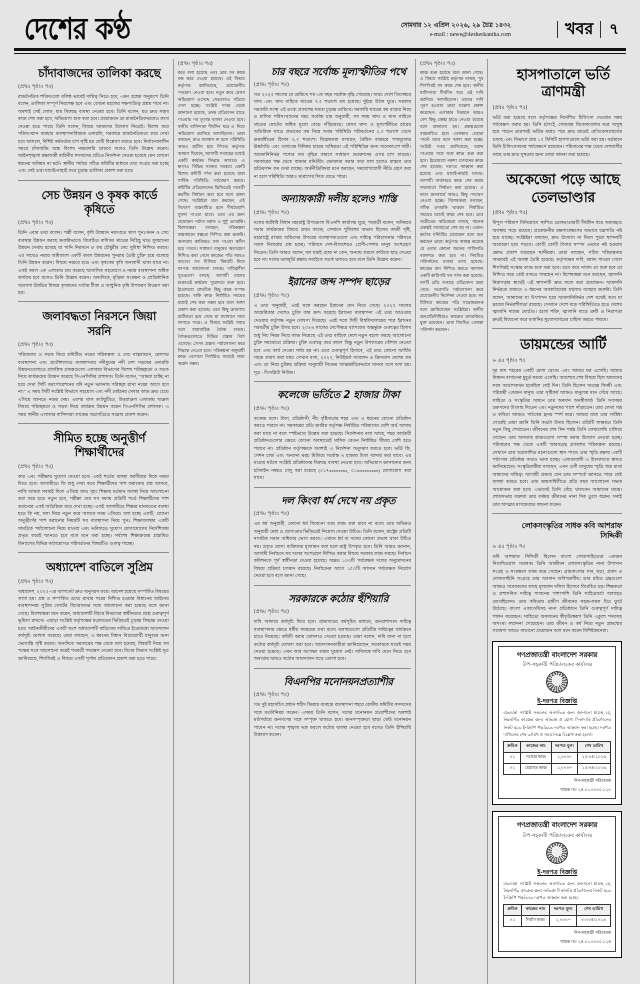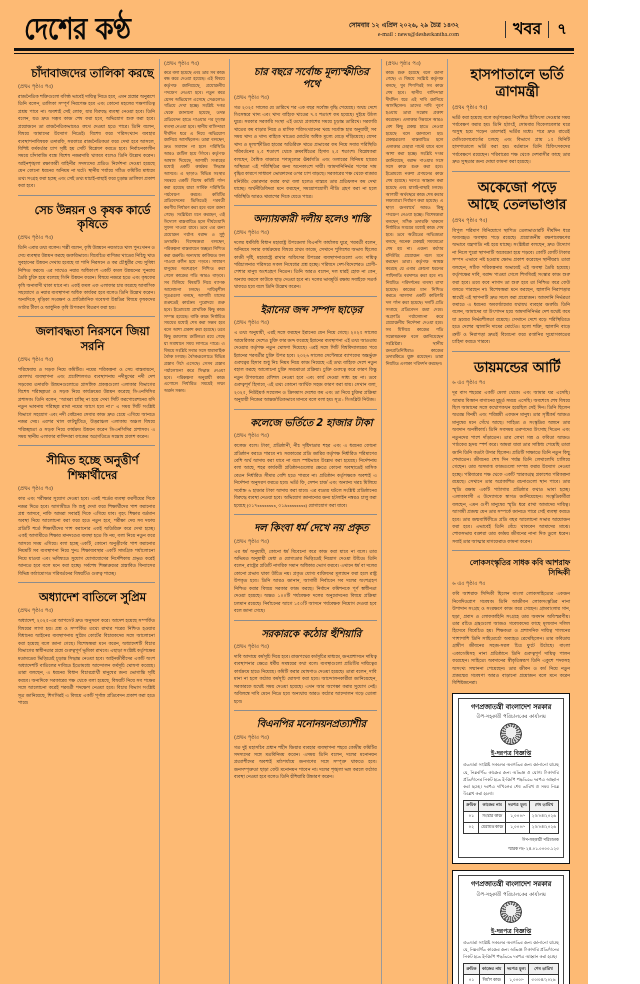--- a/index.html
+++ b/index.html
@@ -8,24 +8,24 @@
     background: #ffffff;
   }
   body {
     width: 640px; height: 984px;
     font-family: "Liberation Serif", "DejaVu Serif", serif;
     color: #111;
     overflow: hidden;
   }
 
   .page {
-    width: 588px; height: 984px;
+    width: 640px; height: 984px;
     padding: 6px 14px 23px 14px;
     position: relative;
-    background: #fdba74;
+    background: #e5e5e5;
   }
 
   
   .masthead {
     display: flex;
     align-items: flex-end;
     justify-content: space-between;
     height: 40px;
     padding-bottom: 2px;
   }

